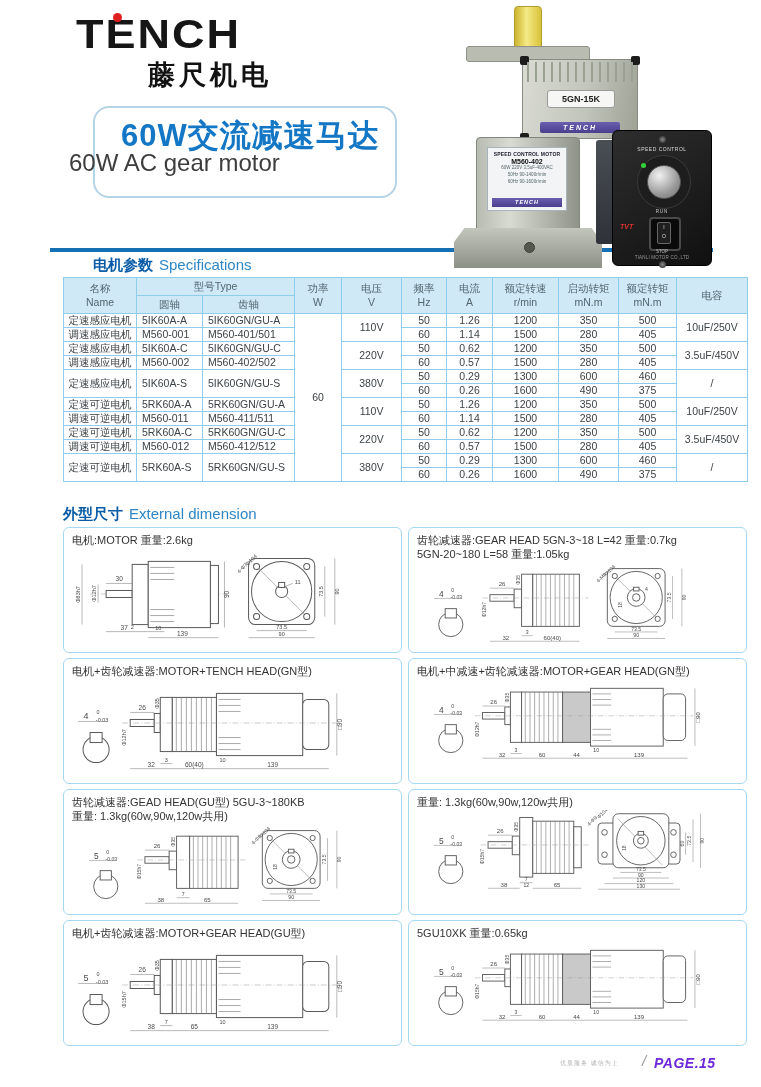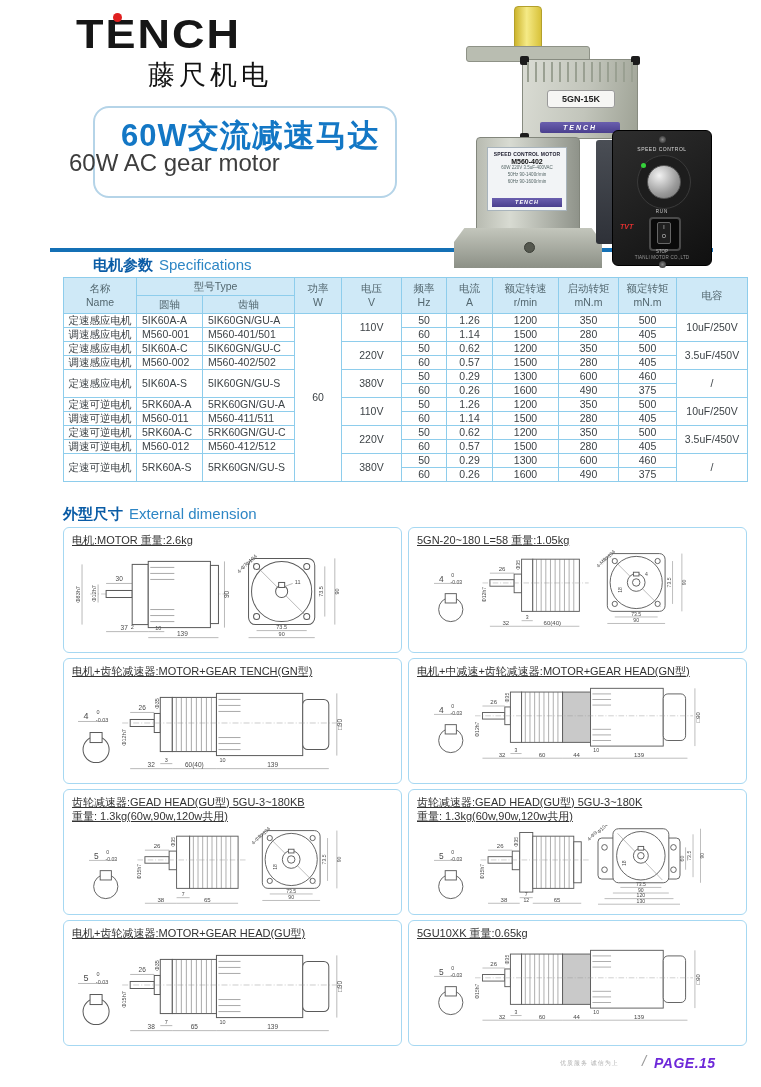--- a/index.html
+++ b/index.html
@@ -3,21 +3,21 @@
 <meta charset="utf-8">
 <style>
   html,body{margin:0;padding:0;background:#e8e8e8;}
   .page{position:relative;width:761px;height:1087px;background:#ffffff;margin:0 auto;overflow:hidden;
         font-family:"Liberation Sans","DejaVu Sans",sans-serif;color:#333;}
   
   .logo{position:absolute;left:76px;top:10px;width:220px;height:90px;}
   .logo-main{position:relative;font-weight:900;font-size:45px;letter-spacing:2px;color:#161616;
              transform:scaleY(.92);transform-origin:top left;white-space:nowrap;}
   .logo-dot{position:absolute;left:37px;top:3px;width:9px;height:9px;border-radius:50%;background:#e01f1f;}
-  .logo-sub{position:absolute;left:72px;top:47px;font-size:27px;font-weight:400;letter-spacing:4px;color:#121212;white-space:nowrap;}
+  .logo-sub{position:absolute;left:72px;top:47px;font-size:27px;font-weight:700;letter-spacing:4px;color:#121212;white-space:nowrap;}
   
   .title-box{position:absolute;left:93px;top:106px;width:300px;height:88px;border:2px solid #b5d4e8;border-radius:16px;}
   .title-zh{position:absolute;left:121px;top:115px;font-size:31px;font-weight:800;color:#1377c5;letter-spacing:1px;white-space:nowrap;}
   .title-en{position:absolute;left:69px;top:149px;font-size:24px;color:#3d3d3d;white-space:nowrap;}
   
   .rule{position:absolute;left:50px;top:248px;width:663px;height:4px;background:#1470b5;z-index:1;}
   
   .photo{position:absolute;left:440px;top:4px;width:290px;height:264px;z-index:2;}
   .motor{position:absolute;left:10px;top:2px;width:158px;height:260px;}
   .m-shaft{position:absolute;left:64px;top:0;width:26px;height:44px;border-radius:4px 4px 0 0;
@@ -74,21 +74,21 @@
   .spec-table th,.spec-table td{border:1px solid #8ecdec;text-align:center;overflow:hidden;white-space:nowrap;}
   .spec-table th{background:#cfe9f7;color:#53676f;font-weight:400;font-size:10.5px;line-height:1.25;height:17px;padding:0;}
   .spec-table td{font-size:10.5px;color:#3d4347;height:13px;padding:0 2px;line-height:1;}
   .spec-table td.l{text-align:left;padding-left:5px;}
   
   .note{position:absolute;left:63px;top:494px;font-size:10.5px;color:#3a3a3a;white-space:nowrap;}
   
   .panels{position:absolute;left:63px;top:527px;width:684px;display:grid;
           grid-template-columns:339px 339px;grid-template-rows:repeat(4,126px);gap:5px 6px;}
   .panel{border:1px solid #a6d8f2;border-radius:6px;background:#fff;padding:5px 8px 2px;box-sizing:border-box;overflow:hidden;}
-  .ptitle{font-size:11px;color:#333;line-height:1.3;white-space:nowrap;text-decoration:underline;}
+  .ptitle{font-size:11px;color:#333;line-height:1.3;white-space:nowrap;}
   svg.draw{display:block;margin:1px auto 0;width:100%;}
   .oln{stroke:#5a5a5a;stroke-width:1;fill:#fff;}
   .gray{fill:#c9c9c9;}
   .fin{stroke:#6f6f6f;stroke-width:.6;fill:none;}
   .dml{stroke:#8a8a8a;stroke-width:.6;fill:none;}
   .cl{stroke:#9a9a9a;stroke-width:.5;stroke-dasharray:6 2 1 2;fill:none;}
   .dim{font-size:6.5px;fill:#4a4a4a;text-anchor:middle;}
   .dm5{font-size:5.5px;}
   .dm9{font-size:9px;}
   
@@ -378,20 +378,21 @@
         <line class="dml" x1="262" y1="6" x2="262" y2="72"></line>
         <text class="dim dm5" transform="translate(266,39) rotate(-90)">90</text>
         <line class="dml" x1="184" y1="78" x2="234" y2="78"></line>
         <text class="dim dm5" x="209" y="76.5">73.5</text>
         <line class="dml" x1="176" y1="85" x2="242" y2="85"></line>
         <text class="dim dm5" x="209" y="83.5">90</text>
       </svg>
     </div>
 
     <div class="panel">
+      <div class="ptitle">齿轮减速器:GEAR HEAD  5GN-3~18 L=42  重量:0.7kg</div>
       <div class="ptitle">5GN-20~180 L=58  重量:1.05kg</div>
       <svg class="draw" style="height:82px" viewBox="0 0 320 88">
         <text class="dim dm9" x="14" y="36">4</text>
         <text class="dim dm5" x="26" y="31">0</text>
         <text class="dim dm5" x="30" y="39">-0.03</text>
         <line class="dml" x1="6" y1="38" x2="36" y2="38"></line>
         <circle class="oln" cx="24" cy="66" r="13"></circle>
         <rect class="oln" x="18" y="49" width="12" height="10"></rect>
         <rect class="oln" x="66" y="34" width="26" height="7"></rect>
         <line class="dml" x1="66" y1="27" x2="92" y2="27"></line>
@@ -428,21 +429,21 @@
         <line class="dml" x1="272" y1="6" x2="272" y2="68"></line>
         <text class="dim dm5" transform="translate(276,37) rotate(-90)">90</text>
         <line class="dml" x1="200" y1="74" x2="246" y2="74"></line>
         <text class="dim dm5" x="223" y="72.5">73.5</text>
         <line class="dml" x1="192" y1="81" x2="254" y2="81"></line>
         <text class="dim dm5" x="223" y="79.5">90</text>
       </svg>
     </div>
 
     <div class="panel">
-      <div class="ptitle">电机+齿轮减速器:MOTOR+GEAR TENCH(GN型)</div>
+      <div class="ptitle">电机+齿轮减速器:MOTOR+TENCH HEAD(GN型)</div>
       <svg class="draw" style="height:97px" viewBox="0 0 320 88">
         <text class="dim dm9" x="14" y="36">4</text>
         <text class="dim dm5" x="26" y="31">0</text>
         <text class="dim dm5" x="30" y="39">-0.03</text>
         <line class="dml" x1="6" y1="38" x2="36" y2="38"></line>
         <circle class="oln" cx="24" cy="66" r="13"></circle>
         <rect class="oln" x="18" y="49" width="12" height="10"></rect>
         <rect class="oln" x="58" y="36" width="24" height="7"></rect>
         <line class="dml" x1="58" y1="29" x2="82" y2="29"></line>
         <text class="dim" x="70" y="27">26</text>
@@ -553,21 +554,20 @@
         <line class="dml" x1="272" y1="6" x2="272" y2="68"></line>
         <text class="dim dm5" transform="translate(276,37) rotate(-90)">90</text>
         <line class="dml" x1="200" y1="74" x2="246" y2="74"></line>
         <text class="dim dm5" x="223" y="72.5">73.5</text>
         <line class="dml" x1="192" y1="81" x2="254" y2="81"></line>
         <text class="dim dm5" x="223" y="79.5">90</text>
       </svg>
     </div>
 
     <div class="panel">
-      <div class="ptitle">齿轮减速器:GEAD HEAD(GU型)  5GU-3~180K</div>
       <div class="ptitle">重量: 1.3kg(60w,90w,120w共用)</div>
       <svg class="draw" style="height:82px" viewBox="0 0 320 88">
         <text class="dim dm9" x="14" y="36">5</text>
         <text class="dim dm5" x="26" y="31">0</text>
         <text class="dim dm5" x="30" y="39">-0.03</text>
         <line class="dml" x1="6" y1="38" x2="36" y2="38"></line>
         <circle class="oln" cx="24" cy="66" r="13"></circle>
         <rect class="oln" x="18" y="49" width="12" height="10"></rect>
         <rect class="oln" x="64" y="34" width="26" height="7"></rect>
         <line class="dml" x1="64" y1="27" x2="90" y2="27"></line>

